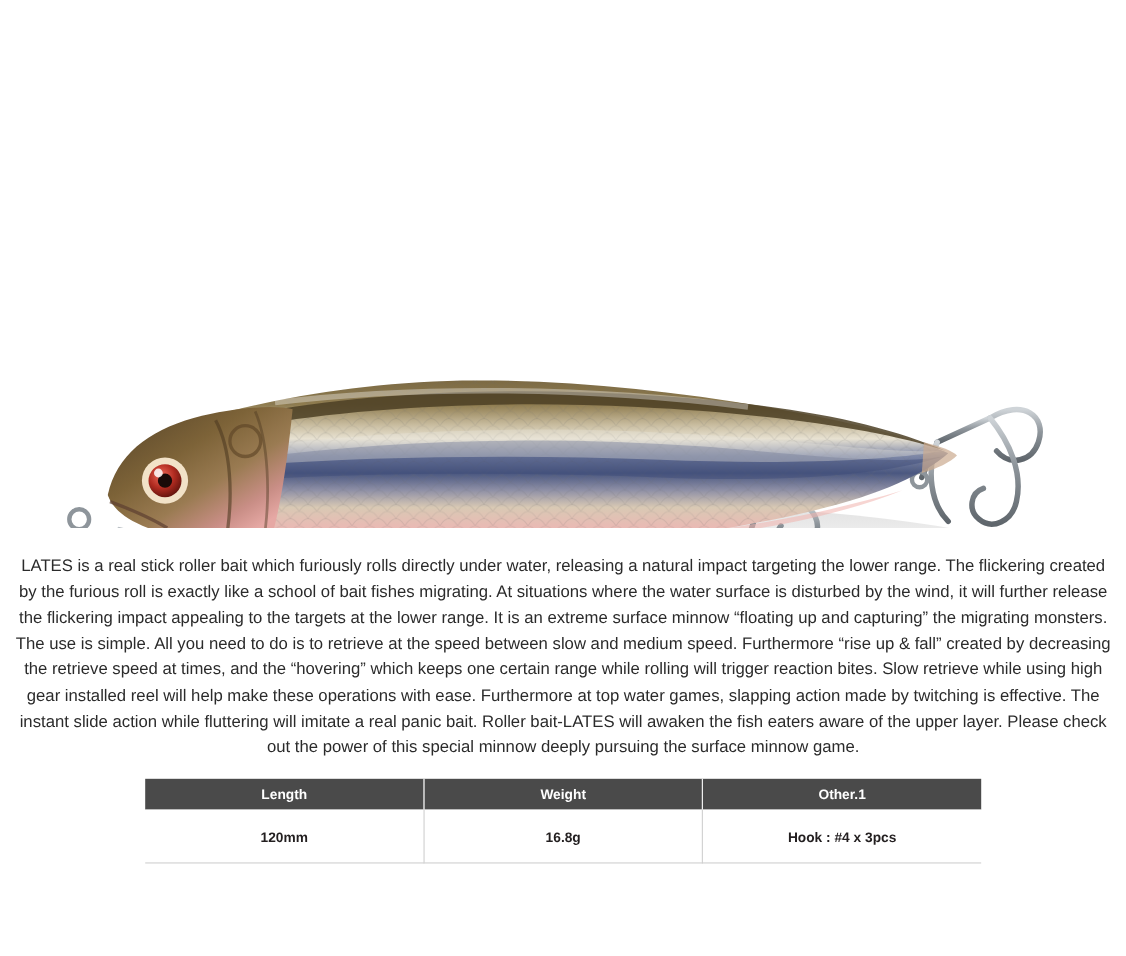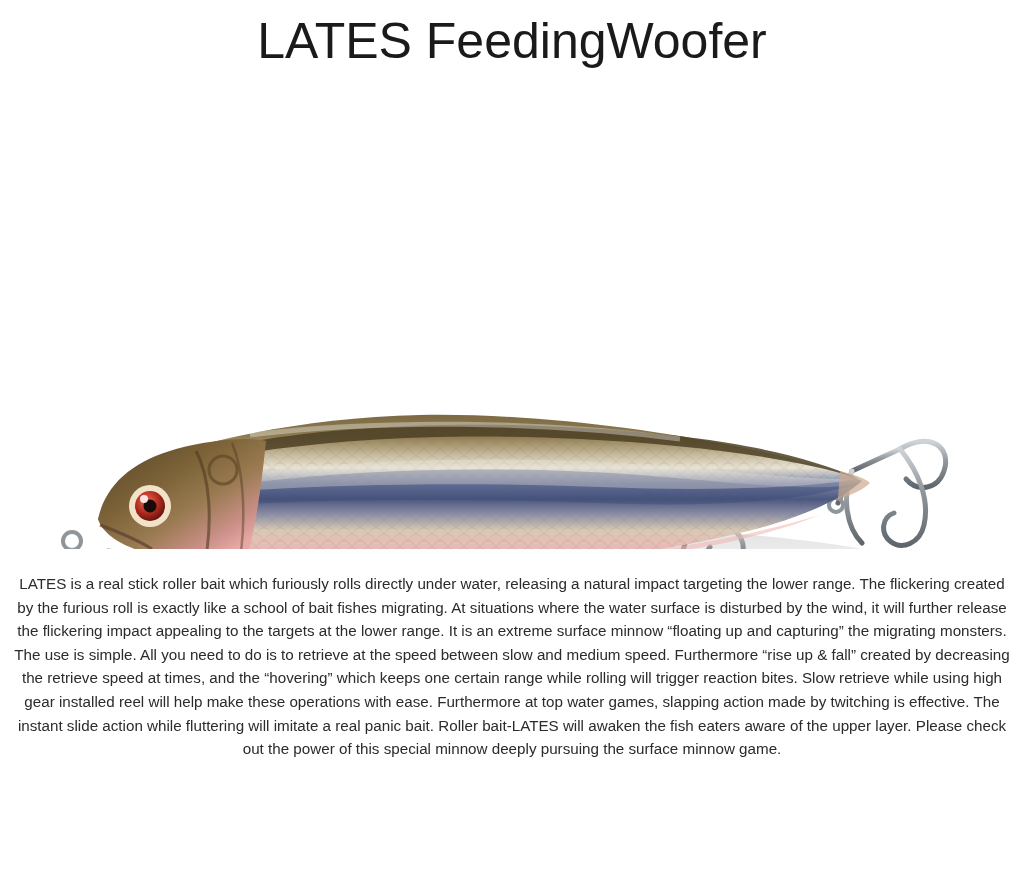--- a/index.html
+++ b/index.html
@@ -78,21 +78,20 @@
     border-bottom: 1px solid #cfcfcf;
     background: #ffffff;
   }
   table.spec td:last-child { border-right: none; }
 </style>
 </head>
 <body>
 
 <div class="page">
 
-  <h1 class="product-title">LATES FeedingWoofer</h1>
 
   <div class="hero">
     <svg width="1024" height="470" viewBox="0 0 1024 470" xmlns="http://www.w3.org/2000/svg">
       <defs>
         <linearGradient id="bodyGrad" x1="0" y1="0" x2="0" y2="1">
           <stop offset="0%" stop-color="#7c6a44"></stop>
           <stop offset="14%" stop-color="#8f7c4f"></stop>
           <stop offset="26%" stop-color="#c9bda0"></stop>
           <stop offset="34%" stop-color="#e8e2d2"></stop>
           <stop offset="44%" stop-color="#7e88a8"></stop>
@@ -213,14 +212,32 @@
       <circle cx="144" cy="420" r="4" fill="#ffffff" opacity="0.85"></circle>
 
       <circle cx="223" cy="391" r="14" fill="none" stroke="#5d4527" stroke-width="3" opacity="0.65"></circle>
 
       <path d="M250 356 C380 340 540 342 680 360" fill="none" stroke="#ffffff" stroke-width="5" opacity="0.35"></path>
     </svg>
   </div>
 
   <p class="desc">LATES is a real stick roller bait which furiously rolls directly under water, releasing a natural impact targeting the lower range. The flickering created by the furious roll is exactly like a school of bait fishes migrating. At situations where the water surface is disturbed by the wind, it will further release the flickering impact appealing to the targets at the lower range. It is an extreme surface minnow “floating up and capturing” the migrating monsters. The use is simple. All you need to do is to retrieve at the speed between slow and medium speed. Furthermore “rise up &amp; fall” created by decreasing the retrieve speed at times, and the “hovering” which keeps one certain range while rolling will trigger reaction bites. Slow retrieve while using high gear installed reel will help make these operations with ease. Furthermore at top water games, slapping action made by twitching is effective. The instant slide action while fluttering will imitate a real panic bait. Roller bait-LATES will awaken the fish eaters aware of the upper layer. Please check out the power of this special minnow deeply pursuing the surface minnow game.</p>
 
+  <div class="spec-table-wrap">
+    <table class="spec">
+      <thead>
+        <tr>
+          <th>Length</th>
+          <th>Weight</th>
+          <th>Other.1</th>
+        </tr>
+      </thead>
+      <tbody>
+        <tr>
+          <td>120mm</td>
+          <td>16.8g</td>
+          <td>Hook : #4 x 3pcs</td>
+        </tr>
+      </tbody>
+    </table>
+  </div>
 
 </div>
 
 </body></html>

